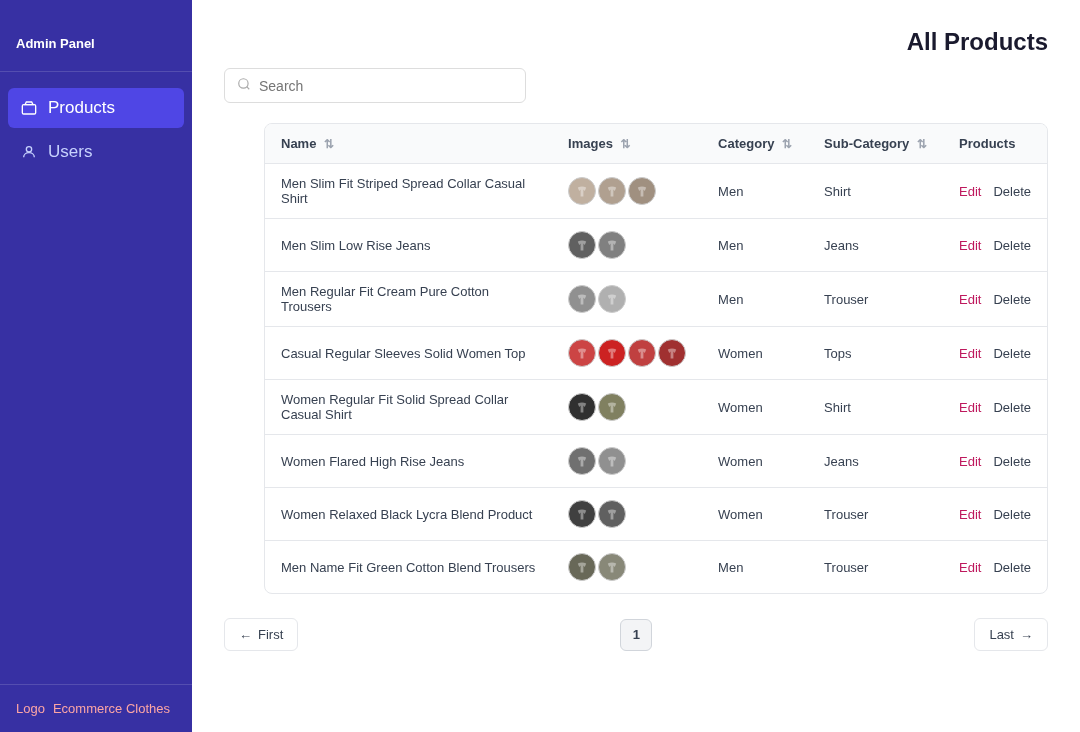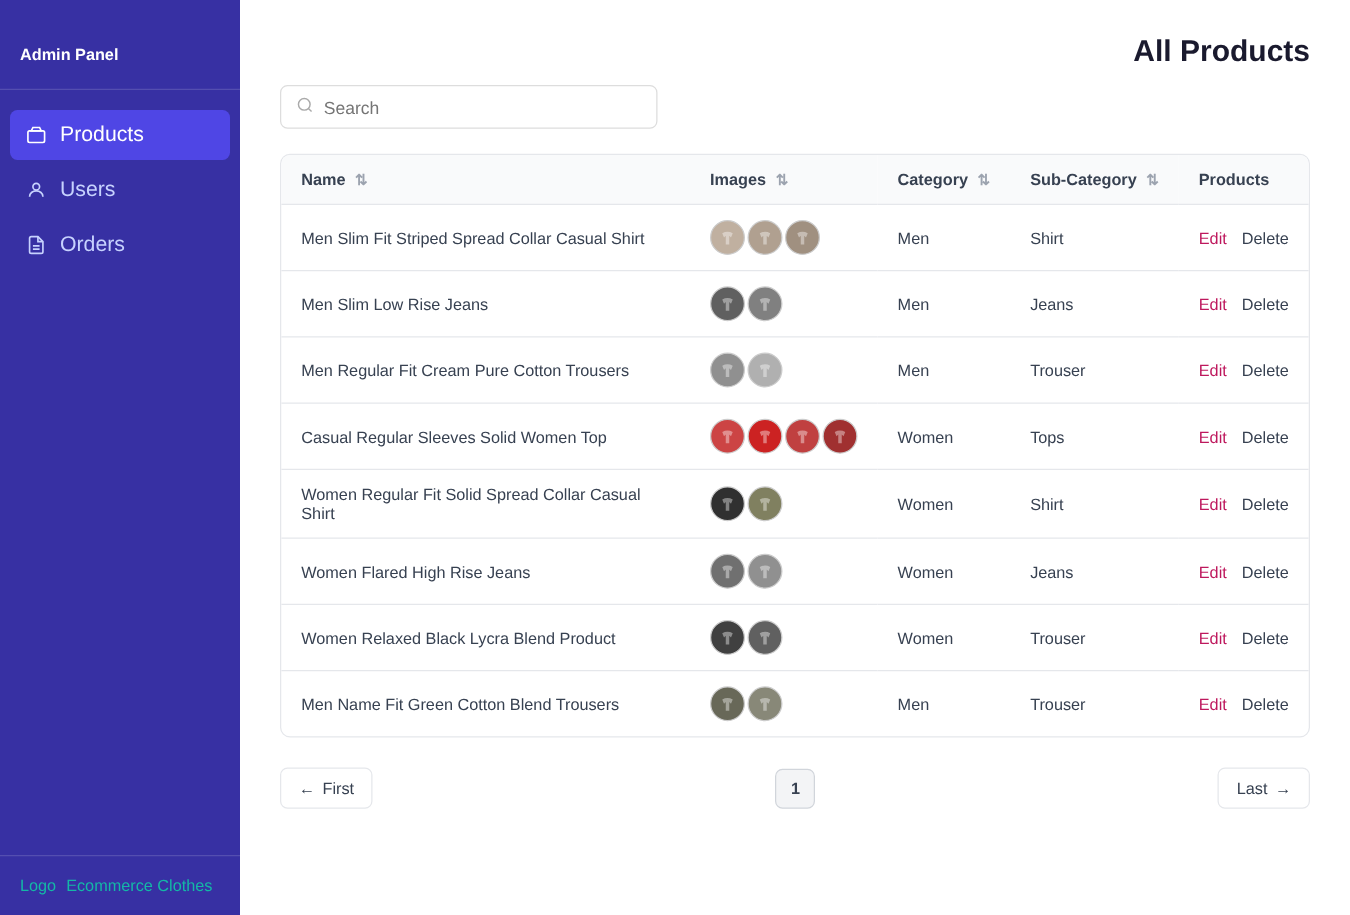--- a/index.html
+++ b/index.html
@@ -47,21 +47,21 @@
       align-items: center;
       justify-content: center;
       flex-shrink: 0;
     }
     .sidebar-footer {
       padding: 16px;
       border-top: 1px solid rgba(255,255,255,0.15);
       display: flex;
       align-items: center;
       gap: 8px;
-      color: #14b8a6;
+      color: #fca5a5;
       font-size: 13px;
     }
 
     
     .main {
       flex: 1;
       background: #fff;
       padding: 28px 32px;
       overflow-y: auto;
     }
@@ -109,20 +109,21 @@
       width: 100%;
       background: transparent;
     }
     .search-icon-svg { color: #aaa; flex-shrink: 0; }
 
     
     .table-container {
       border: 1px solid #e5e7eb;
       border-radius: 8px;
       overflow: hidden;
+      margin-left: 40px;
     }
     table {
       width: 100%;
       border-collapse: collapse;
     }
     thead tr {
       background: #f9fafb;
       border-bottom: 1px solid #e5e7eb;
     }
     thead th {
@@ -242,31 +243,20 @@
       </div>
       <div class="sidebar-item">
         <span class="sidebar-icon">
           <svg width="16" height="16" viewBox="0 0 24 24" fill="none" stroke="currentColor" stroke-width="2">
             <circle cx="12" cy="8" r="4"></circle>
               <path d="M4 20c0-4 3.6-7 8-7s8 3 8 7"></path>
           </svg>
         </span>
         <span>Users</span>
       </div>
-      <div class="sidebar-item">
-        <span class="sidebar-icon">
-          <svg width="16" height="16" viewBox="0 0 24 24" fill="none" stroke="currentColor" stroke-width="2">
-            <path d="M14 2H6a2 2 0 0 0-2 2v16a2 2 0 0 0 2 2h12a2 2 0 0 0 2-2V8z"></path>
-              <polyline points="14,2 14,8 20,8"></polyline>
-              <line x1="8" y1="13" x2="16" y2="13"></line>
-              <line x1="8" y1="17" x2="16" y2="17"></line>
-          </svg>
-        </span>
-        <span>Orders</span>
-      </div>
     </nav>
   </div>
   <div class="sidebar-footer">
     <span>Logo</span>
     <span>Ecommerce Clothes</span>
   </div>
 </aside>
 
 <main class="main">
   <div class="main-header">

